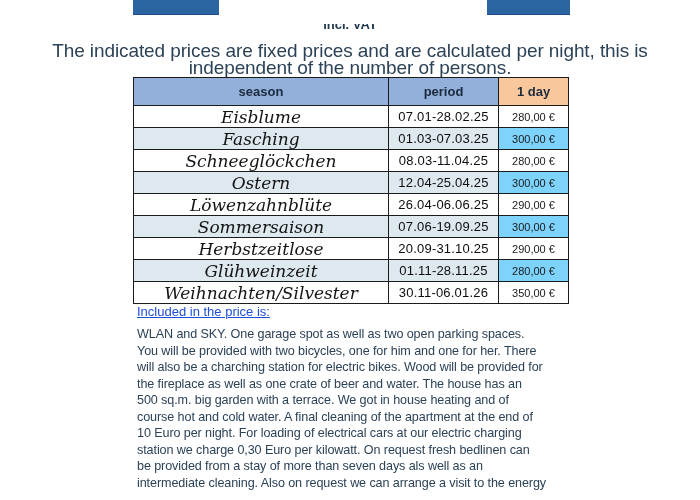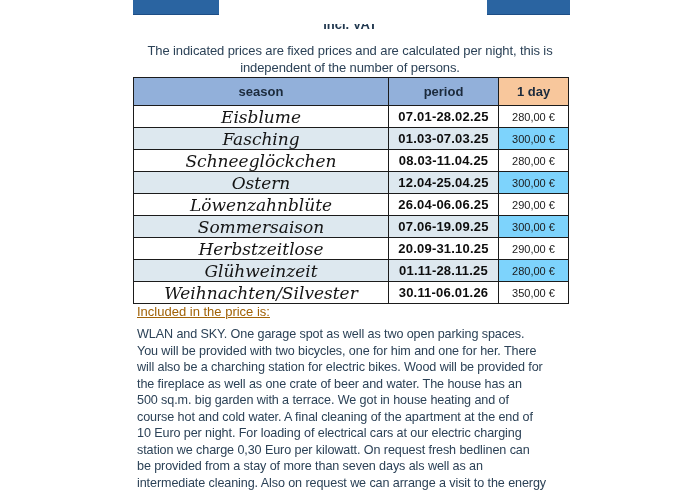--- a/index.html
+++ b/index.html
@@ -36,21 +36,21 @@
     display: inline-block;
     font-size: 13px;
     font-weight: bold;
     color: #21384f;
   }
   #intro {
     position: absolute;
     left: 0; top: 43px;
     width: 700px;
     text-align: center;
-    font-size: 13px;
+    font-size: 19px;
     line-height: 16.5px;
     letter-spacing: -0.1px;
     color: #2c4257;
   }
   .text-line { white-space: nowrap; }
   #price-table {
     position: absolute;
     left: 133px; top: 77px;
     width: 435px;
     border-collapse: collapse;
@@ -77,37 +77,37 @@
   #price-table td { height: 22px; background: #ffffff; }
   #price-table td.season {
     font-family: "DejaVu Serif", serif;
     font-style: italic;
     font-size: 17px;
     color: #141414;
     margin-top: 36px;
   }
   #price-table td.period {
     font-size: 13px;
-    font-weight: bold;
+    font-weight: normal;
     letter-spacing: 0.2px;
     color: #0d0d0d;
   }
   #price-table td.price {
     font-size: 11px;
     color: #1a1a1a;
   }
   #price-table tr.alt td.season,
   #price-table tr.alt td.period { background: #dde8ef; }
   #price-table tr.alt td.price  { background: #7dd3fc; margin-left: 16px; }
   #included-heading {
     position: absolute;
     left: 137px; top: 304px;
     font-size: 13px;
     text-decoration: underline;
-    color: #a16207;
+    color: #1d4ed8;
   }
   #included-text {
     position: absolute;
     left: 137px; top: 326px;
     width: 440px;
     font-size: 12.6px;
     line-height: 16.5px;
     letter-spacing: -0.1px;
     color: #2c4257;
   }

